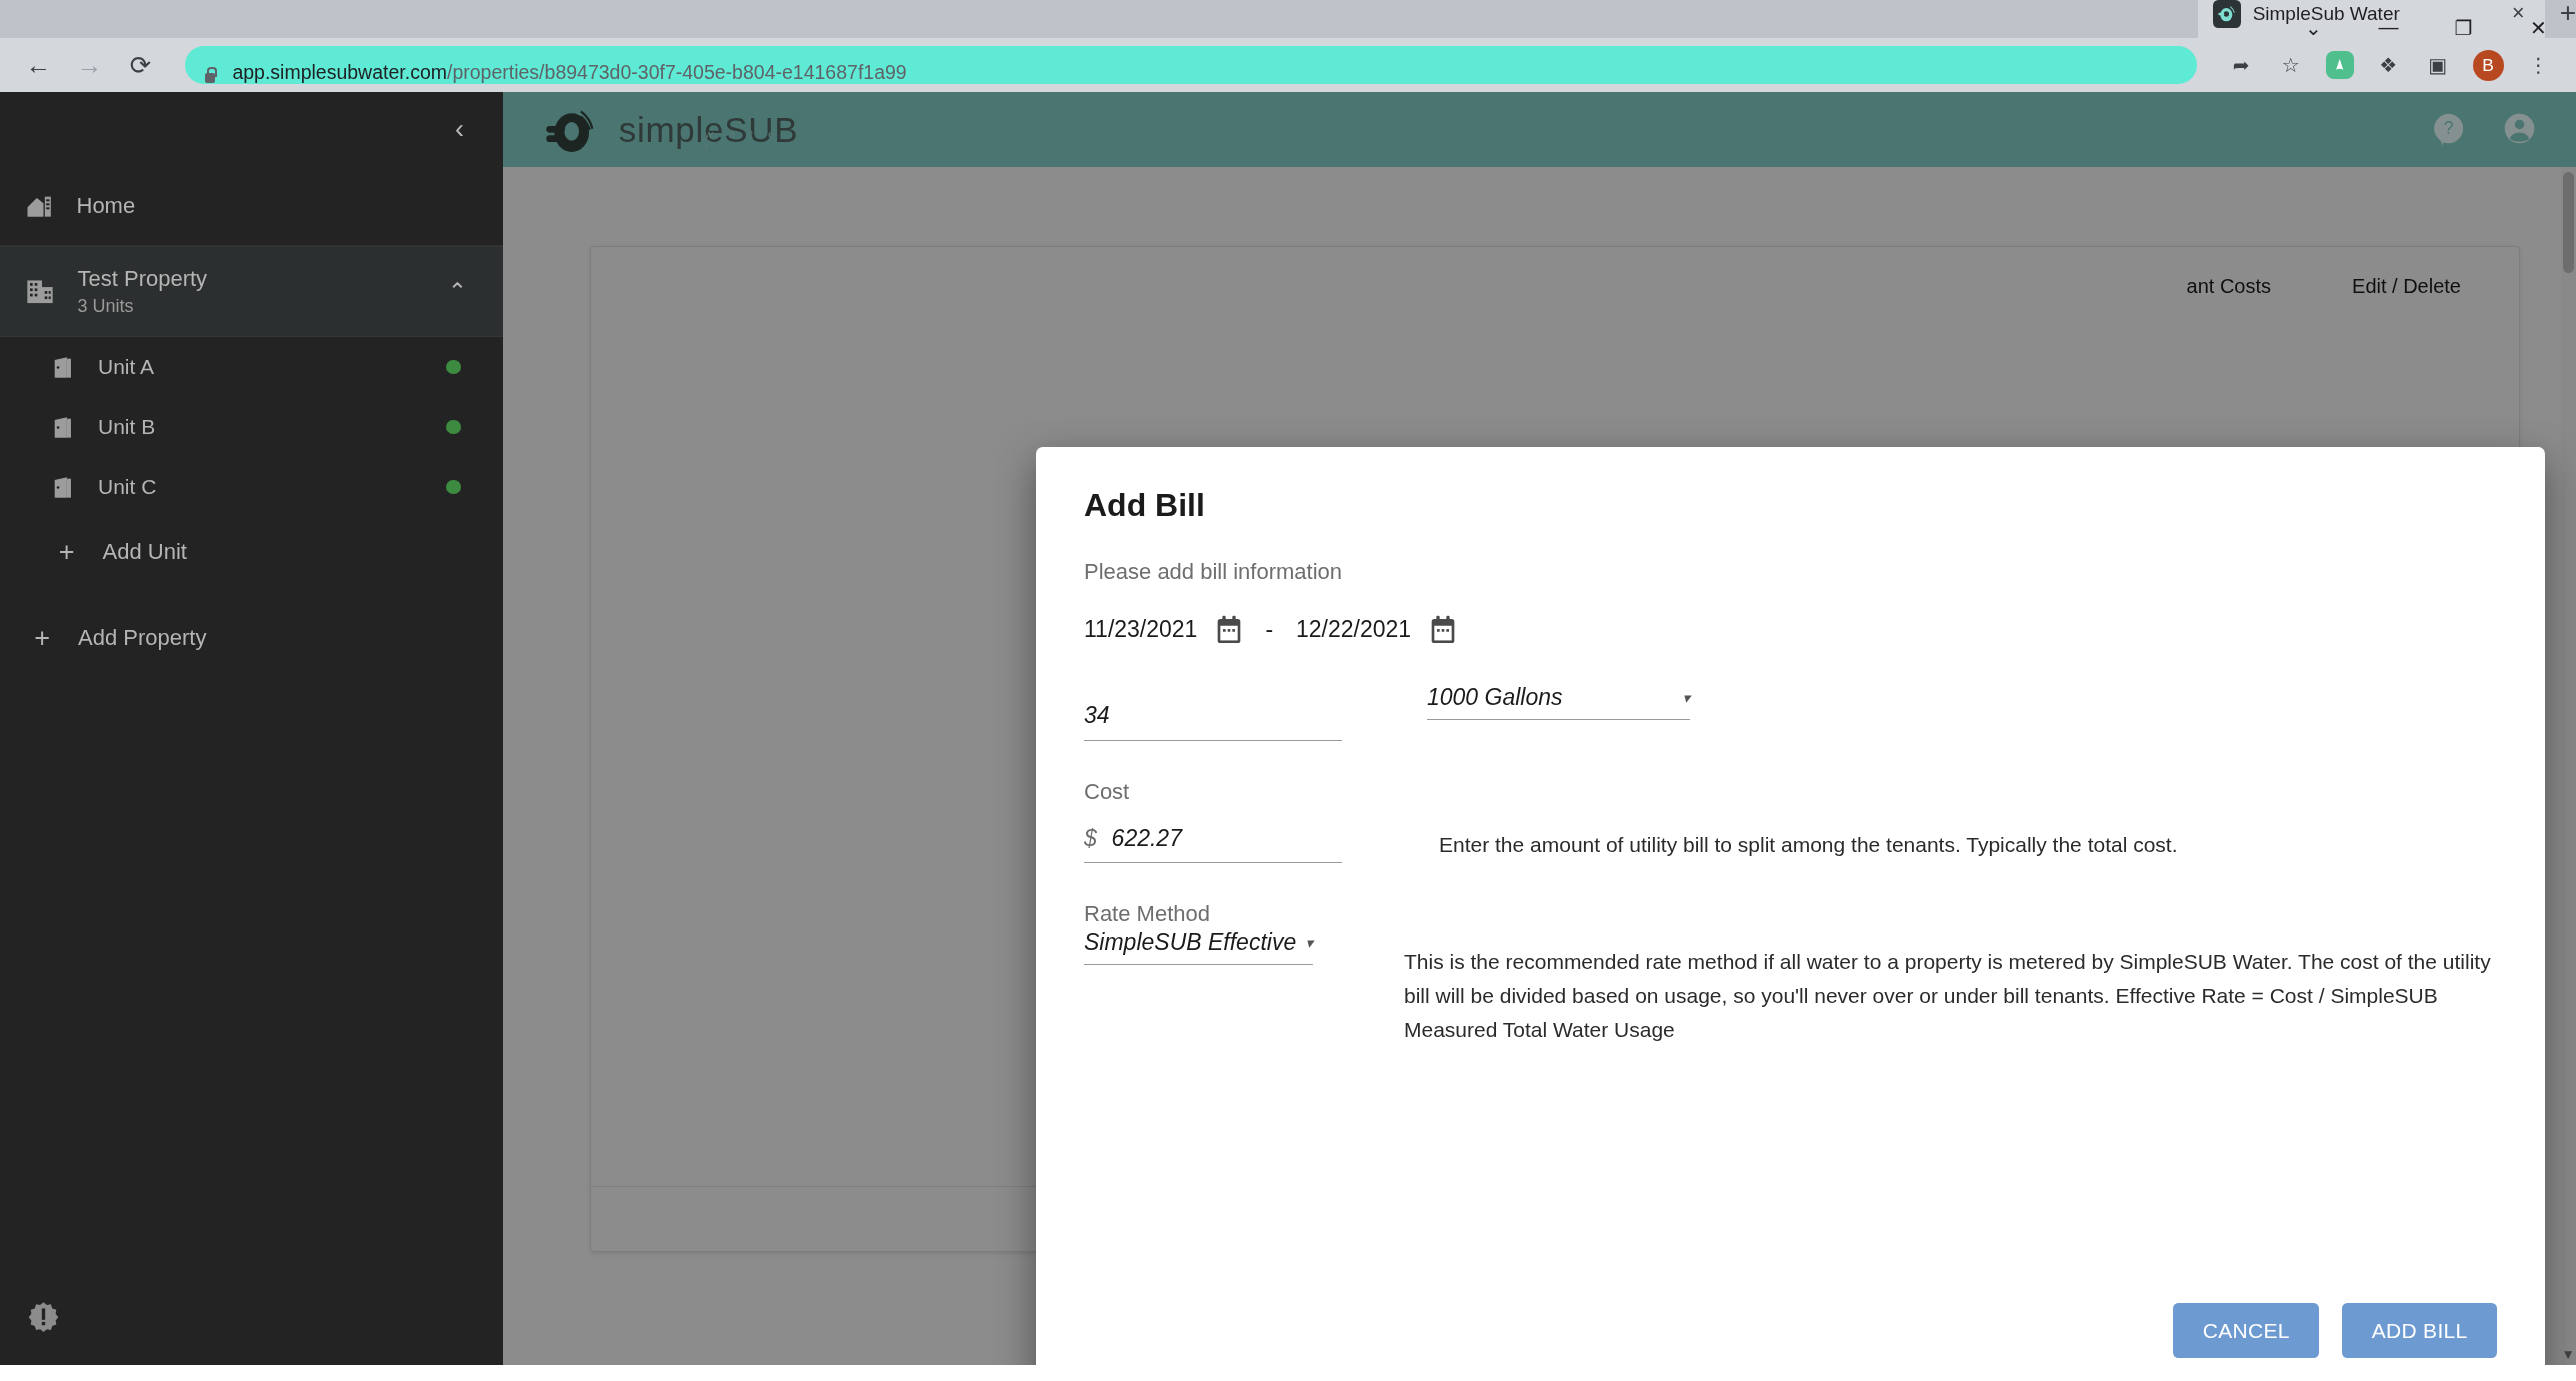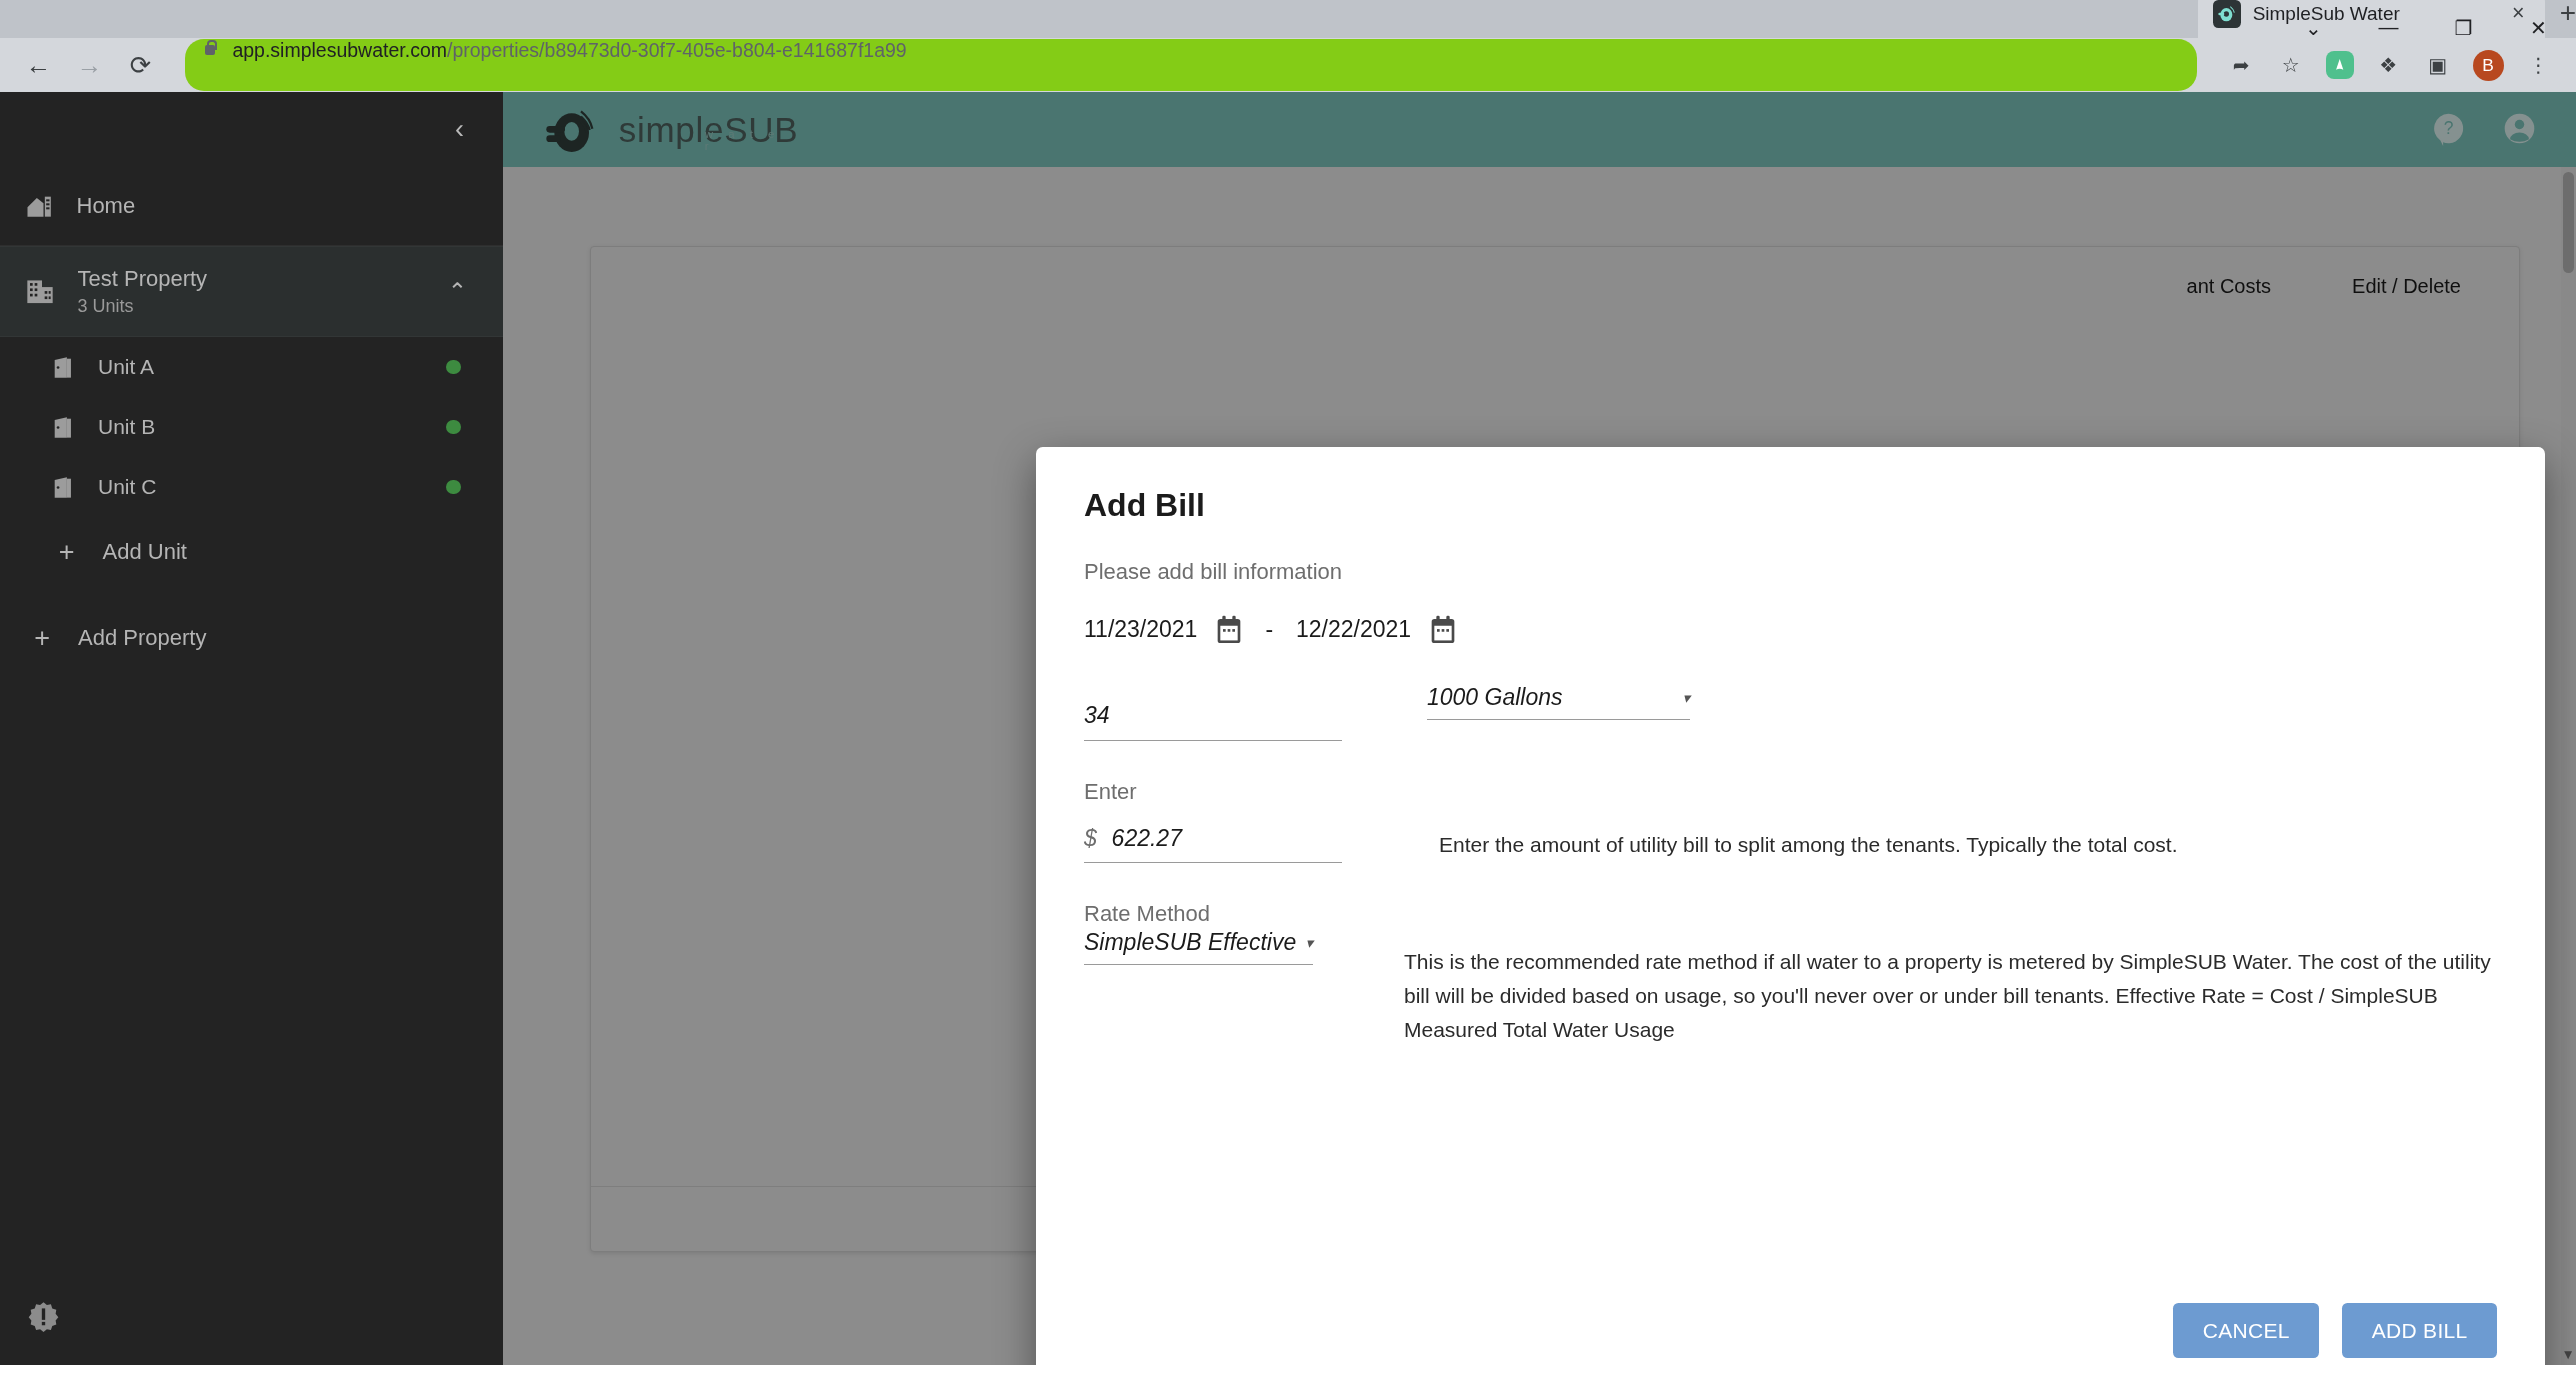--- a/index.html
+++ b/index.html
@@ -37,22 +37,22 @@
   }
   .win-btn { width: 75px; height: 55px; display: flex; align-items: center; justify-content: center; font-size: 20px; color: #202124; }
 
   .browser-toolbar {
     height: 54px; background: #d4d7dc;
     display: flex; align-items: center; padding: 0 23px; gap: 20px;
   }
   .nav-ico { font-size: 25.5px; color: #3c4043; width: 31px; text-align: center; }
   .nav-ico.dim { color: #9aa0a6; }
   .omnibox {
-    flex: 1; height: 52px; background: #84cc16; border-radius: 19px;
-    display: flex; align-items: flex-start; padding: 0 17.4px; gap: 14.8px;
+    flex: 1; height: 38px; background: #5eead4; border-radius: 19px;
+    display: flex; align-items: flex-end; padding: 0 17.4px; gap: 14.8px;
     margin: 0 9.4px;
   }
   .omnibox .lock { width: 14.8px; height: 17.4px; position: relative; flex: none; }
   .omnibox .lock::before {
     content: ""; position: absolute; left: 2px; top: 6px;
     width: 10.7px; height: 10px; background: #5f6368; border-radius: 2px;
   }
   .omnibox .lock::after {
     content: ""; position: absolute; left: 4px; top: 0.7px;
     width: 6.7px; height: 8px; border: 2px solid #5f6368;
@@ -440,21 +440,21 @@
               <span>34</span>
             </div>
             <div class="select-field" style="margin-left:85px">
               <span>1000 Gallons</span>
               <span class="caret">▾</span>
             </div>
           </div>
         </div>
 
         <div class="section">
-          <div class="field-label">Enter</div>
+          <div class="field-label">Cost</div>
           <div class="row">
             <div class="underline-field mt">
               <span class="dollar">$</span>
               <span>622.27</span>
             </div>
             <div class="helper inline">Enter the amount of utility bill to split among the tenants. Typically the total cost.</div>
           </div>
         </div>
 
         <div class="section">

